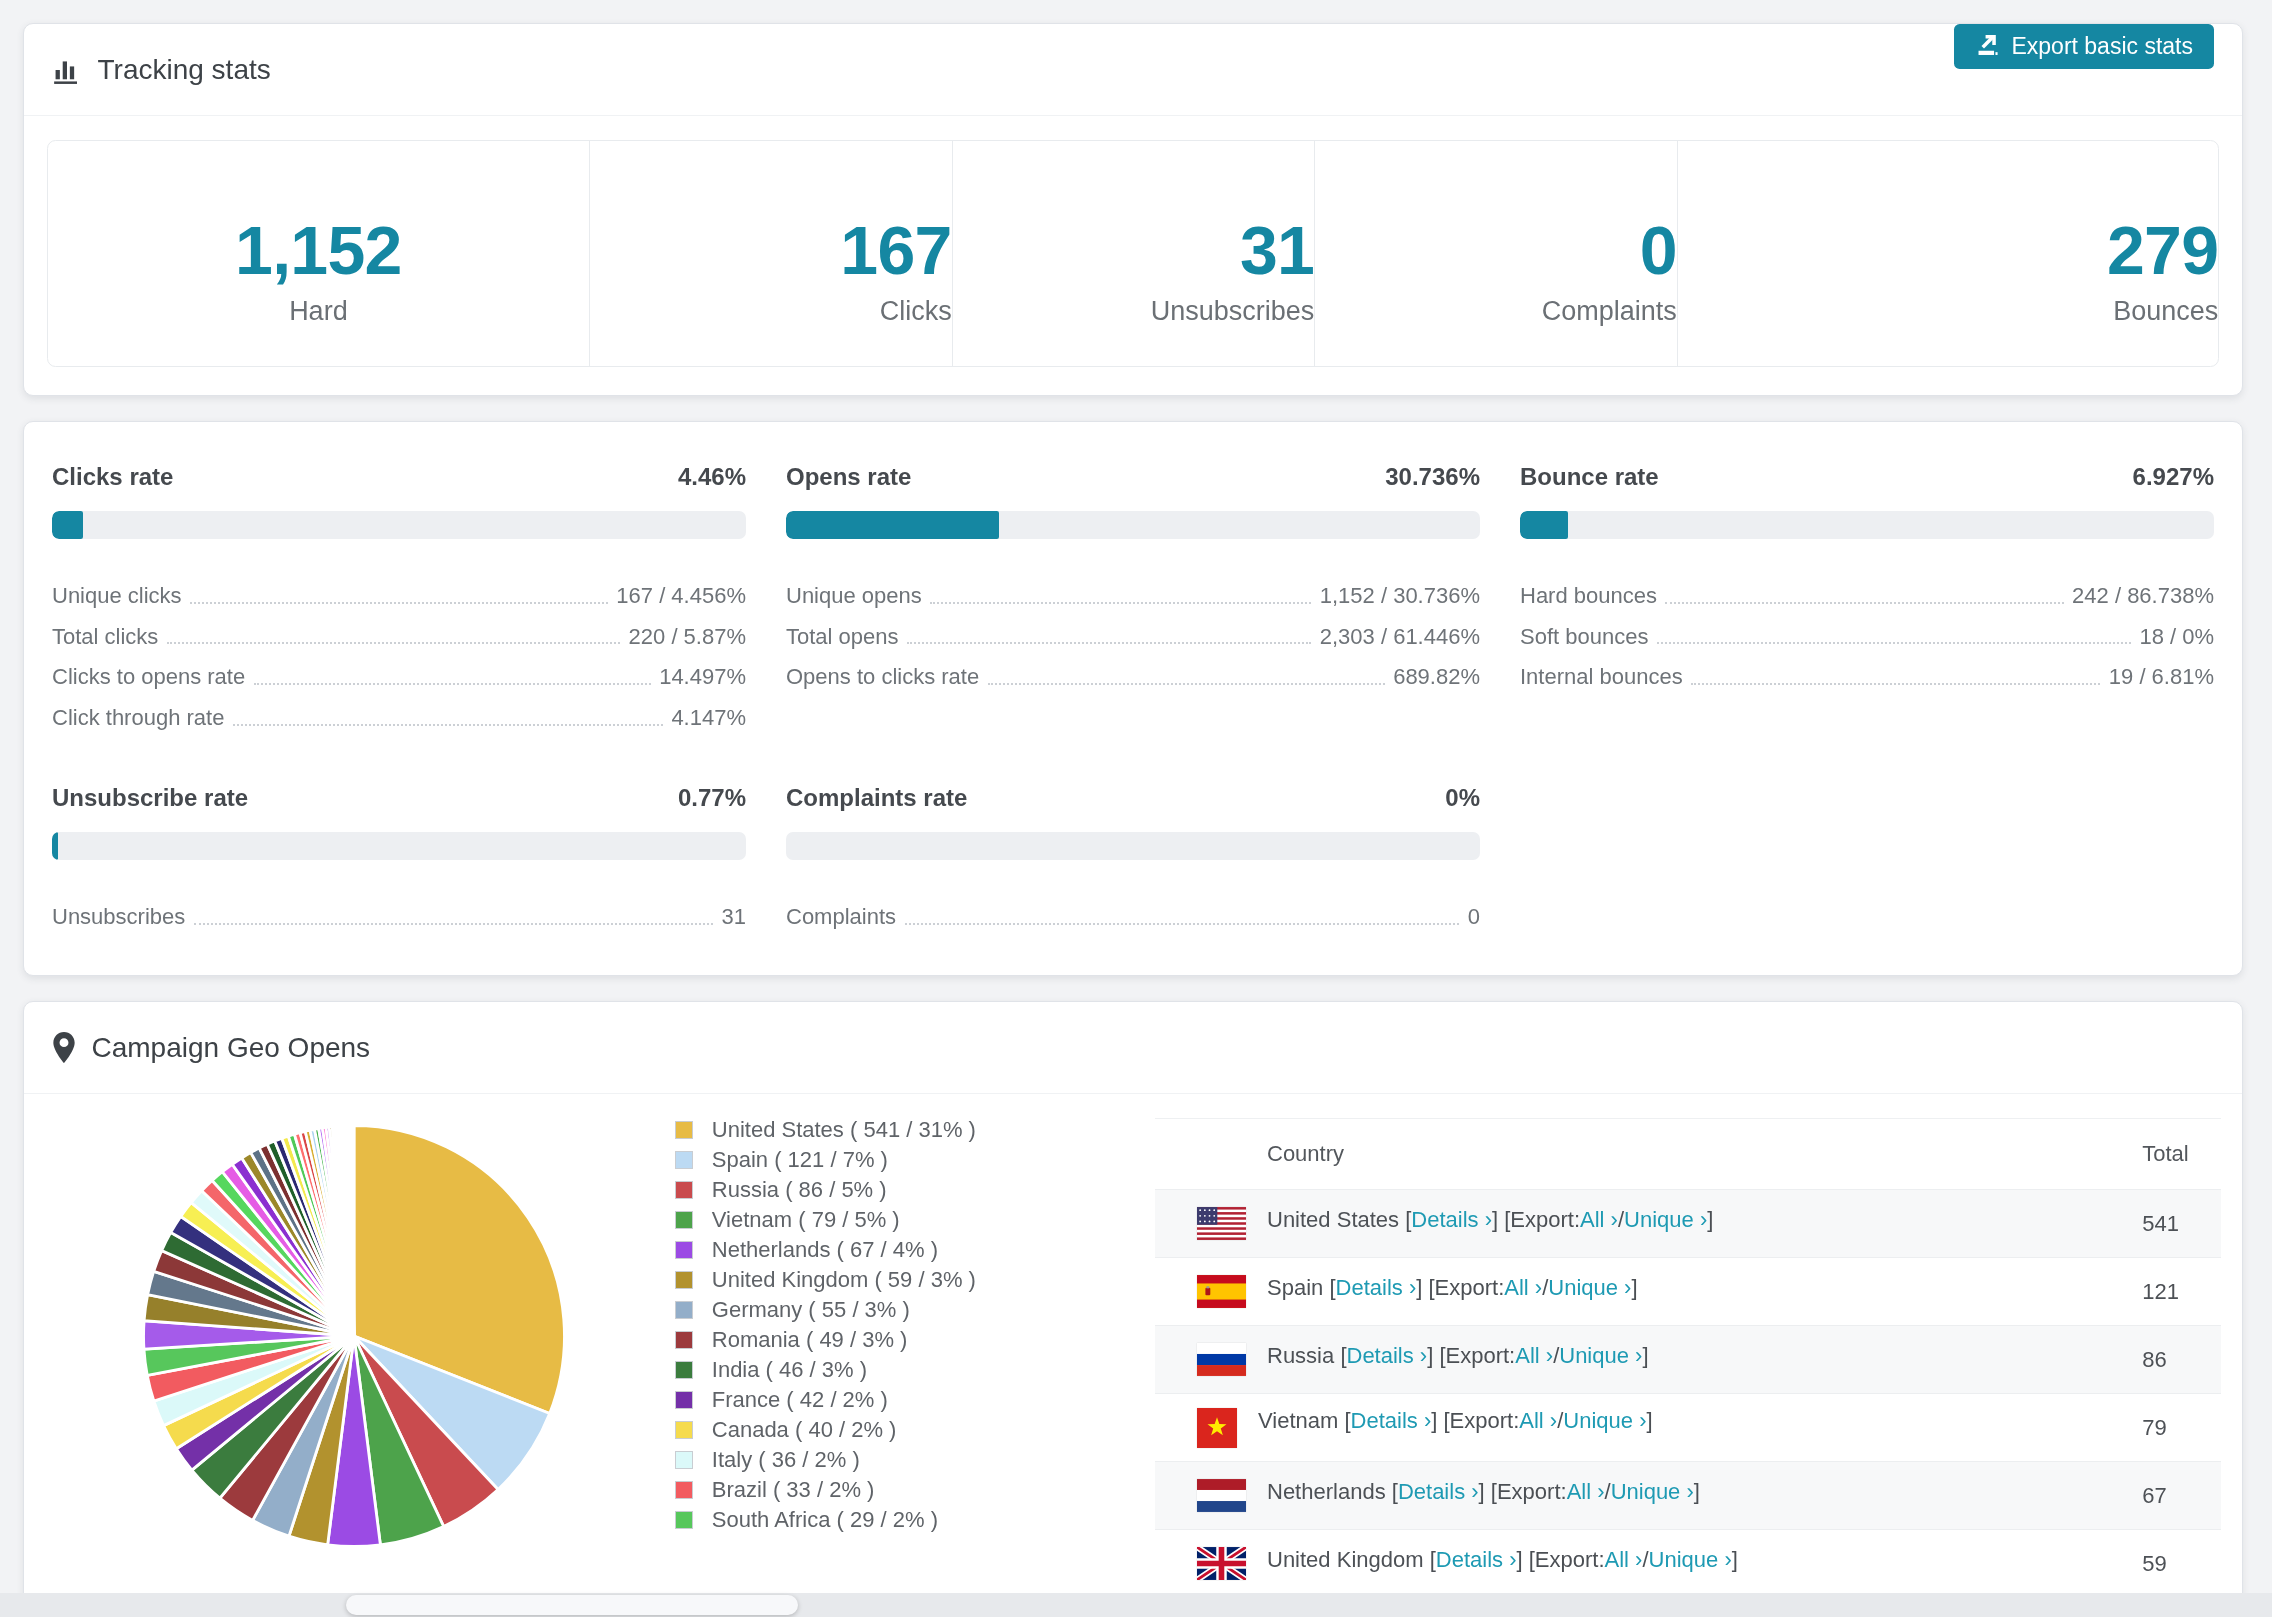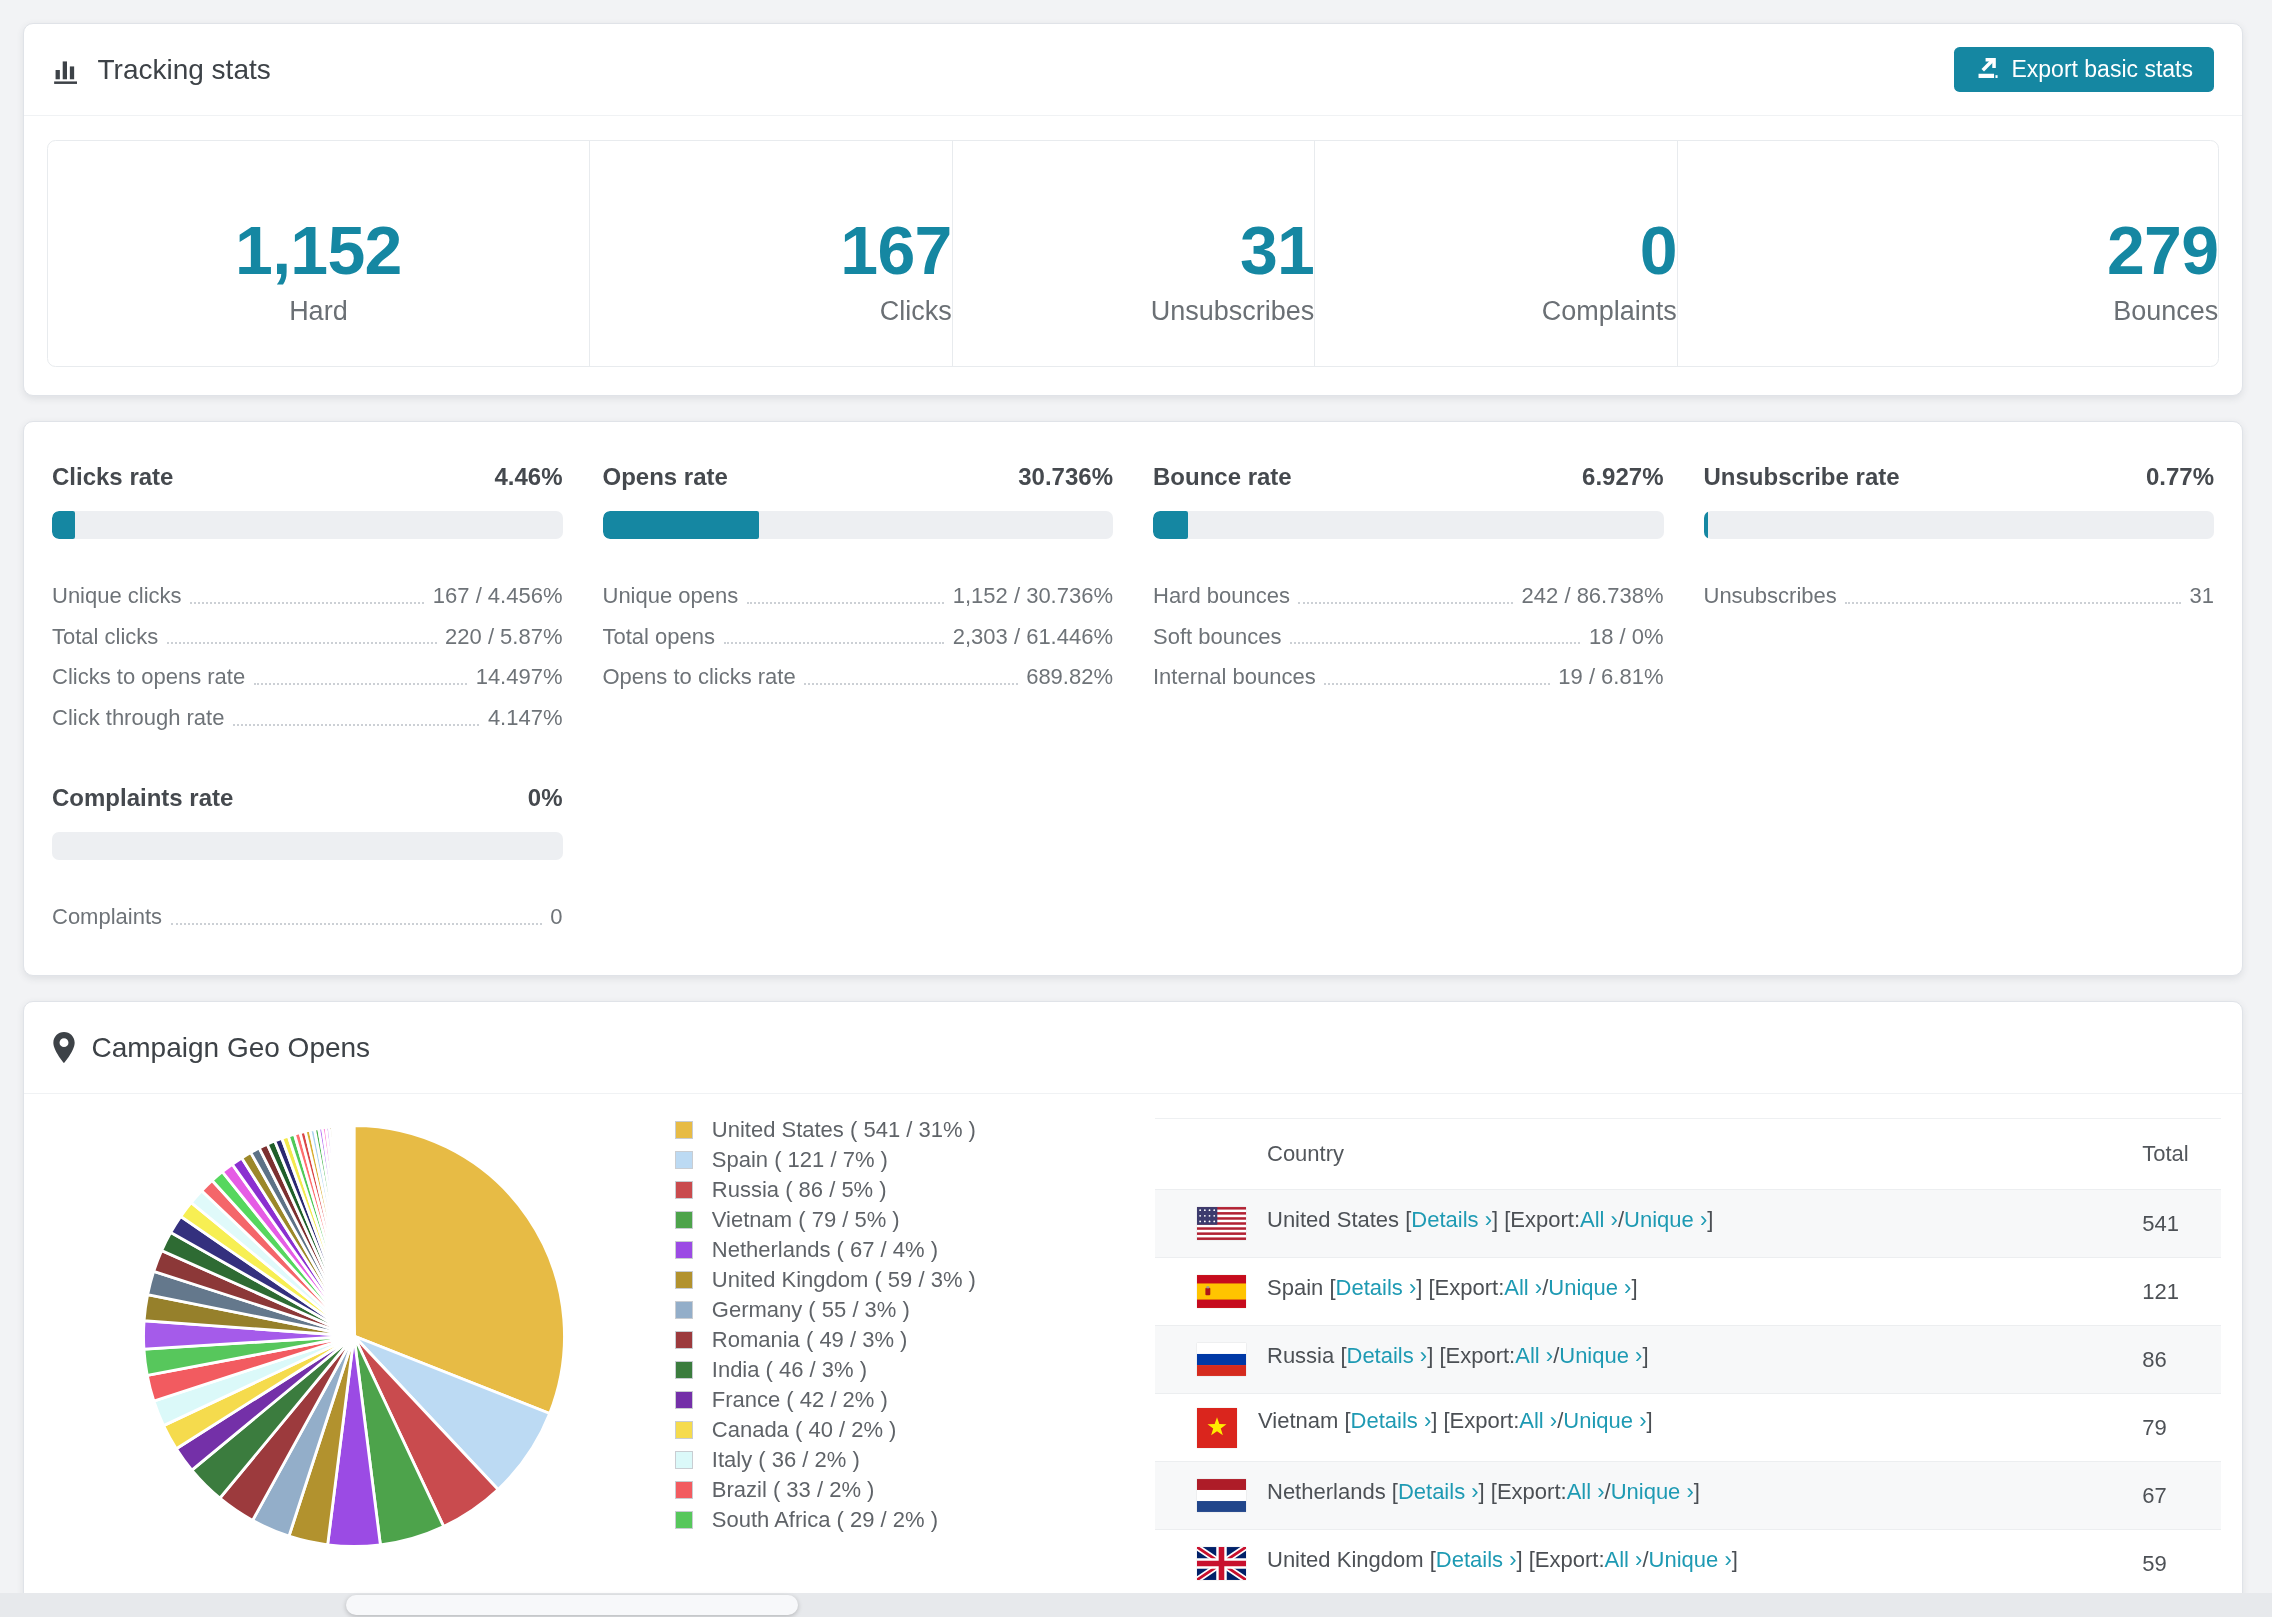--- a/index.html
+++ b/index.html
@@ -5,21 +5,21 @@
   * { margin:0; padding:0; box-sizing:border-box; }
   html,body { width:2273px; height:1618px; overflow:hidden;
     font-family:"Liberation Sans","DejaVu Sans",sans-serif;
     background:#f2f3f5; color:#515459; }
   .page { padding:23px 30px 0 23px; }
 
   .card { background:#fff; border:1.4px solid #e0e3e8; border-radius:10px;
     box-shadow:0 2.8px 7px rgba(60,65,75,.10); margin-bottom:25px; position:relative; }
 
   
-  .card-header { height:92px; display:flex; align-items:center;
+  .card-header { height:92px; display:flex; 
     padding:0 28px; border-bottom:1.4px solid #f0f2f4; }
   .card-title { display:flex; align-items:center; gap:15.5px;
     font-size:28px; color:#3d4247; font-weight:400; }
   .card-title svg { display:block; }
 
   
   .btn-export { margin-left:auto; display:flex; align-items:center; gap:11.3px;
     background:var(--accent,#1587a2); color:#fff; border:none; border-radius:5.6px;
     padding:0 21px; height:45px; font-size:23px; font-family:inherit; cursor:pointer; }
 
@@ -31,21 +31,21 @@
     justify-content:center; }
   .stat-cell.wide { flex:0 0 24.95%; }
   .stat-cell.narrow { flex:0 0 16.7%; }
   .stat-cell + .stat-cell { border-left:1.4px solid #e8ebee;align-items:flex-end; }
   .stat-number { font-size:68px; font-weight:700; color:#1587a2; line-height:1;
     letter-spacing:-0.7px;margin-top:36px; }
   .stat-label { font-size:27px; color:#6b7075; margin-top:11.3px; }
 
   
   .card-rates { padding:41px 28px 44px; }
-  .rates-grid { display:grid; grid-template-columns:1fr 1fr 1fr 1fr;
+  .rates-grid { display:grid; grid-template-columns:1fr 1fr 1fr;
     column-gap:40px; row-gap:52px; }
   .rate-title-row { display:flex; justify-content:space-between; align-items:baseline; }
   .rate-title, .rate-value { font-size:24px; font-weight:700; color:#45494e; }
   .rate-bar { margin-top:20px; height:28px; background:#edeff2; border-radius:7px;
     overflow:hidden; position:relative; }
   .rate-fill { height:100%; background:#1587a2; border-radius:7px 2.1px 2.1px 7px; }
   .rate-rows { margin-top:43px; }
   .rate-row { display:flex; align-items:flex-end; margin-top:12.7px; line-height:28px;
     font-size:22px; color:#6e7378; }
   .leader { flex:1; border-bottom:2.1px dotted #ccd0d5; margin:0 8.5px 6.4px; }

